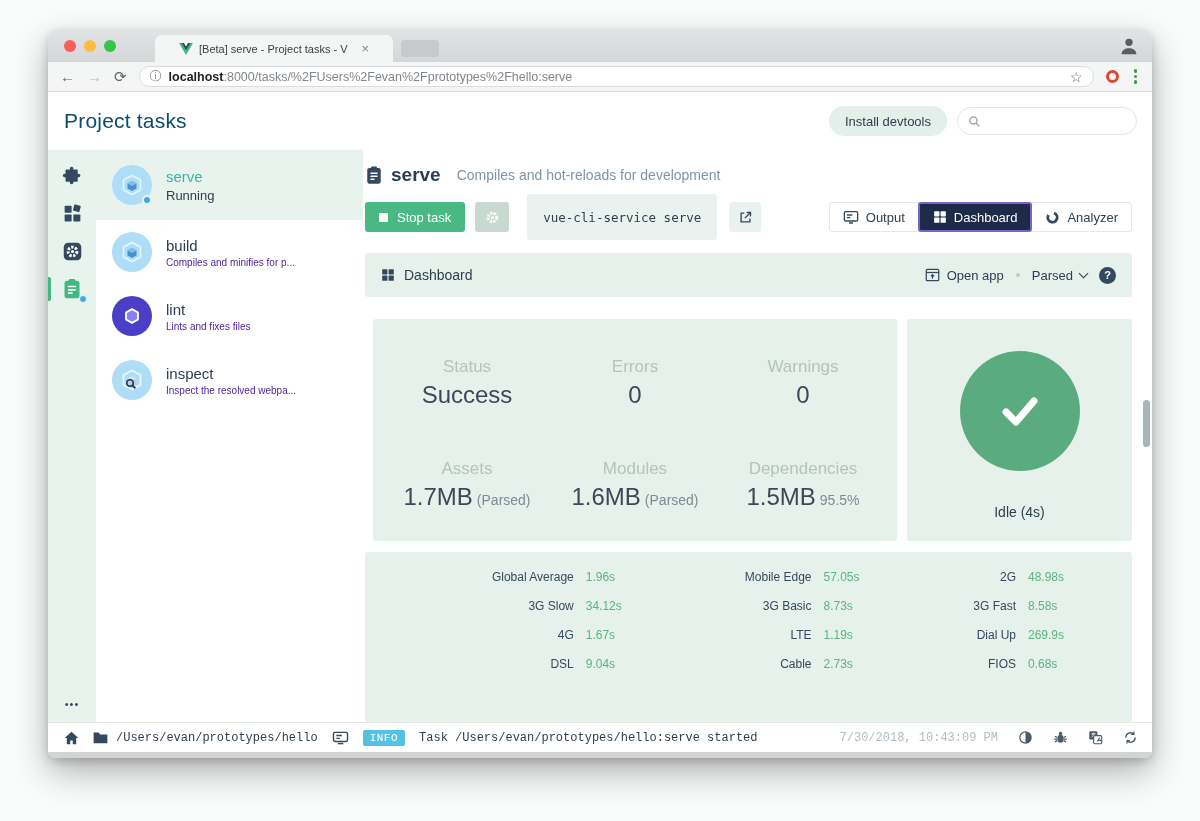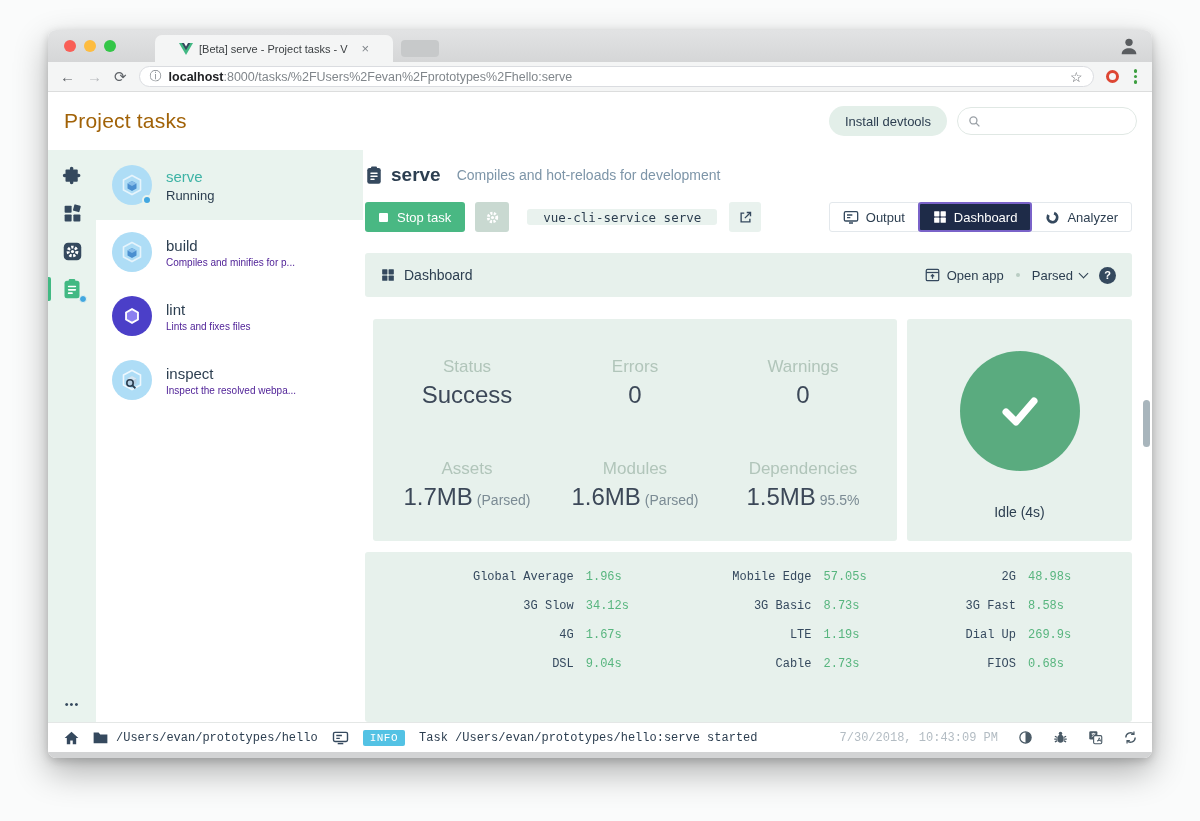--- a/index.html
+++ b/index.html
@@ -31,21 +31,21 @@
   .url-info { font-size:12px; color:#80868b; }
   .url-text { font-size:12.5px; color:#80868b; white-space:nowrap; overflow:hidden; }
   .url-text b { color:#202124; font-weight:bold; }
   .star { font-size:14px; color:#5f6368; }
   .ext-ring { width:13px; height:13px; border:3.5px solid #dd4633; border-radius:50%; }
   .menu-dots { display:flex; flex-direction:column; gap:2px; padding:0 3px; }
   .menu-dots i { width:3.5px; height:3.5px; border-radius:50%; background:#3d9f41; }
 
   
   .app-header { height:58px; background:#fff; display:flex; align-items:center; padding:0 15px 0 16px; }
-  .page-title { font-size:21px; color:#a16207; letter-spacing:.2px; }
+  .page-title { font-size:21px; color:#0c4a6e; letter-spacing:.2px; }
   .header-right { margin-left:auto; display:flex; align-items:center; gap:10px; }
   .devtools-btn { height:30px; border:none; background:#e3efe9; color:#2c3e50; font-size:13px;
     border-radius:15px; padding:0 16px; font-family:inherit; }
   .search-box { width:180px; height:28px; background:#fff; border:1px solid #e0e8e4; border-radius:14px;
     display:flex; align-items:center; padding:0 10px; gap:6px; }
   .search-box input { border:none; outline:none; width:100%; font-size:13px; font-family:inherit; background:transparent; }
 
   
   .app-body { height:572px; display:flex; position:relative; background:#fff; }
 
@@ -79,21 +79,21 @@
   .task-view-header { display:flex; align-items:center; gap:8px; height:30px; margin-bottom:12px; }
   .task-view-name { font-size:19px; font-weight:bold; color:#2c3e50; }
   .task-view-desc { font-size:14px; color:#7d95a8; margin-left:8px; }
 
   .controls-row { display:flex; align-items:center; height:30px; margin-bottom:21px; }
   .stop-btn { height:30px; background:#49b883; border:none; border-radius:3px; color:#fff; font-size:13px;
     padding:0 14px; display:flex; align-items:center; gap:9px; font-family:inherit; }
   .stop-square { width:9px; height:9px; background:#fff; border-radius:1px; }
   .gear-btn { width:34px; height:30px; background:#c9d9d1; border:none; border-radius:3px; margin-left:10px;
     display:flex; justify-content:center; align-items:center; }
-  .cmd-pill { height:16px; background:#e9f2ee; border-radius:3px; margin-left:18px; display:flex; align-items:center;
+  .cmd-pill { height:46px; background:#e9f2ee; border-radius:3px; margin-left:18px; display:flex; align-items:center;
     padding:0 16px; font-family:"DejaVu Sans Mono", monospace; font-size:12.5px; color:#2c3e50; }
   .open-btn { width:32px; height:30px; background:#e9f2ee; border:none; border-radius:3px; margin-left:12px;
     display:flex; justify-content:center; align-items:center; }
 
   .view-tabs { margin-left:auto; display:flex; }
   .view-tab { height:30px; background:#fff; border:1px solid #e3e8ec; color:#2c3e50; font-size:13px;
     display:flex; align-items:center; gap:7px; padding:0 13px; font-family:inherit; }
   .view-tab:first-child { border-radius:3px 0 0 3px; }
   .view-tab:last-child { border-radius:0 3px 3px 0; }
   .view-tab.active { background:#1e2b48; border:2px solid #7a63c9; color:#fff; border-radius:3px; z-index:1;
@@ -119,21 +119,21 @@
   .stat-suffix { font-size:14px; color:#7b8b94; margin-left:4px; }
 
   .idle-card { flex:1; height:222px; display:flex; flex-direction:column; align-items:center; }
   .idle-circle { width:120px; height:120px; border-radius:50%; background:#5aab7f; margin-top:32px;
     display:flex; justify-content:center; align-items:center; }
   .idle-label { margin-top:33px; font-size:14px; color:#2c3e50; }
 
   .speed-card { flex:1; min-height:0; padding:18px 40px 0 28px; }
   .speed-title { text-align:center; font-size:17px; color:#b1c5ba; margin-bottom:30px; }
   .speed-grid { display:grid; grid-template-columns:1.08fr 1fr .86fr; row-gap:15px;
-    font-family:Liberation Mono, monospace; font-size:12px; }
+    font-family:Liberation Sans, sans-serif; font-size:12px; }
   .speed-cell { display:flex; align-items:baseline; }
   .speed-label { flex:1; text-align:right; color:#35495e; }
   .speed-value { min-width:64px; margin-left:12px; color:#57b57e; }
 
   .scroll-thumb { position:absolute; right:2px; top:250px; width:7px; height:47px; background:#a8b5bc; border-radius:4px; }
 
   
   .statusbar { height:30px; border-top:1px solid #e4e7e6; background:#fff; display:flex; align-items:center;
     padding:0 14px 0 16px; gap:14px; font-family:Liberation Mono, monospace; font-size:12px; color:#2c3e50; }
   .info-badge { background:#53c2e4; color:#fff; font-size:11px; padding:2px 7px; border-radius:2px; letter-spacing:.5px; }

